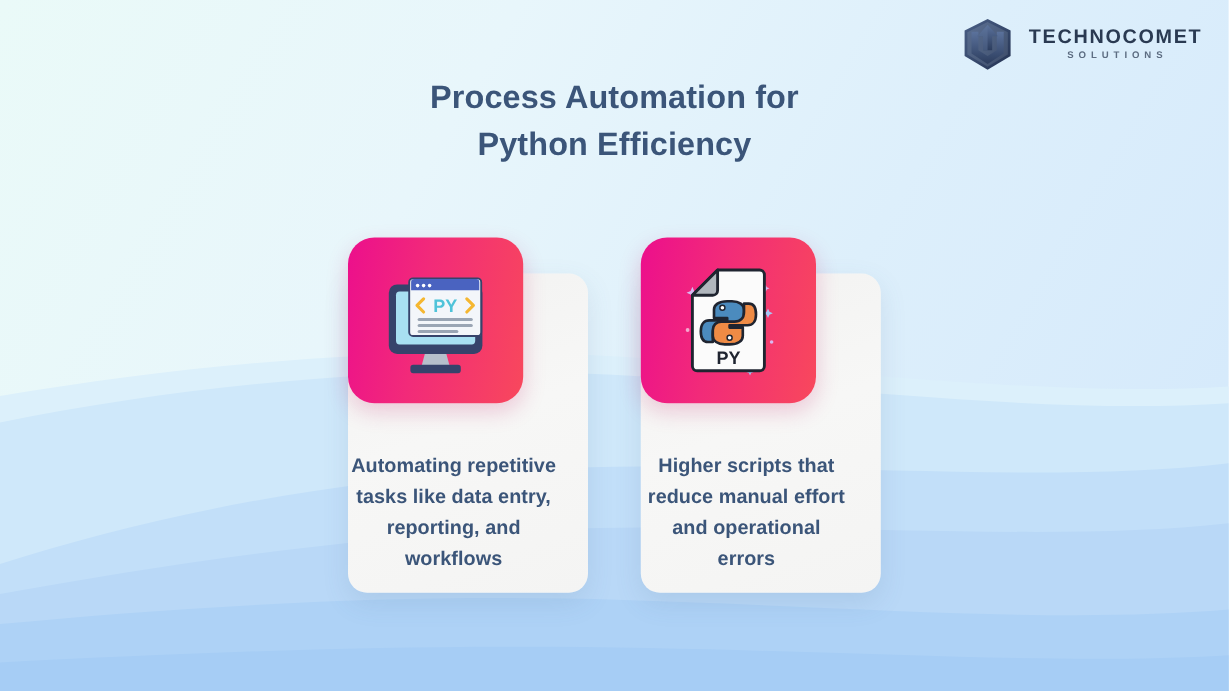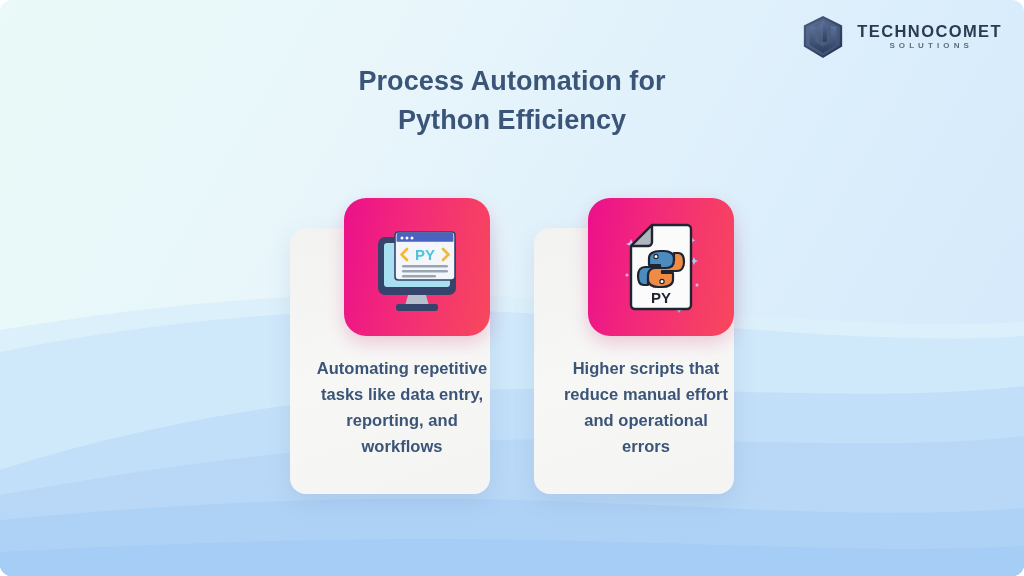--- a/index.html
+++ b/index.html
@@ -11,21 +11,20 @@
     overflow: hidden;
     font-family: "Liberation Sans", sans-serif;
   }
 
   .slide {
     position: relative;
     width: 1024px;
     height: 576px;
     overflow: hidden;
     background: linear-gradient(120deg, #eafaf8 0%, #e8f6fb 32%, #ddeffb 62%, #d3e8fb 100%);
-    border-radius: 12px;
   }
 
   
   .waves {
     position: absolute;
     inset: 0;
     width: 1024px;
     height: 576px;
     pointer-events: none;
   }
@@ -94,21 +93,21 @@
     justify-content: center;
     align-items: flex-start;
     gap: 44px;
   }
 
   .card {
     position: relative;
     width: 200px;
     display: flex;
     flex-direction: column;
-    align-items: flex-end;
+    align-items: flex-start;
   }
 
   .card-panel {
     position: absolute;
     left: 0;
     top: 30px;
     width: 200px;
     height: 266px;
     background: linear-gradient(160deg, #f2f2f1 0%, #f7f7f6 48%, #f4f4f3 100%);
     border-radius: 16px;
@@ -127,21 +126,21 @@
     justify-content: center;
     z-index: 2;
     overflow: hidden;
   }
   .icon-tile svg { display: block; }
 
   .card-text {
     position: relative;
     z-index: 2;
     width: 176px;
-    margin-top: 20px;
+    margin-top: 40px;
     text-align: center;
     font-size: 16.5px;
     font-weight: 700;
     color: #3b5579;
     line-height: 1.57;
     letter-spacing: 0.05px;
   }
 </style>
 </head>
 <body>

